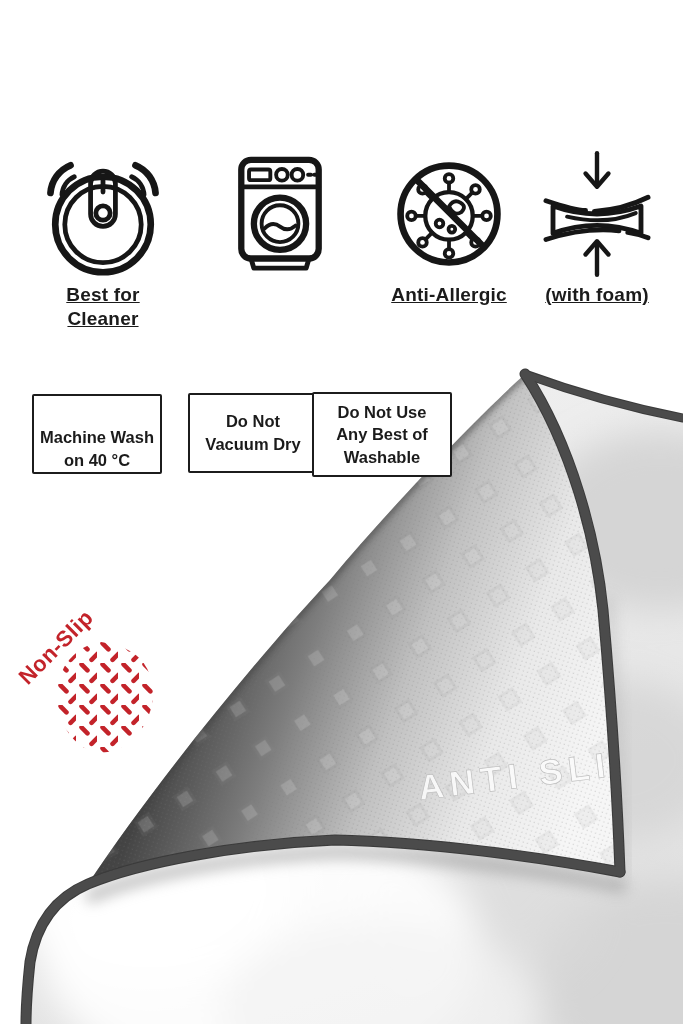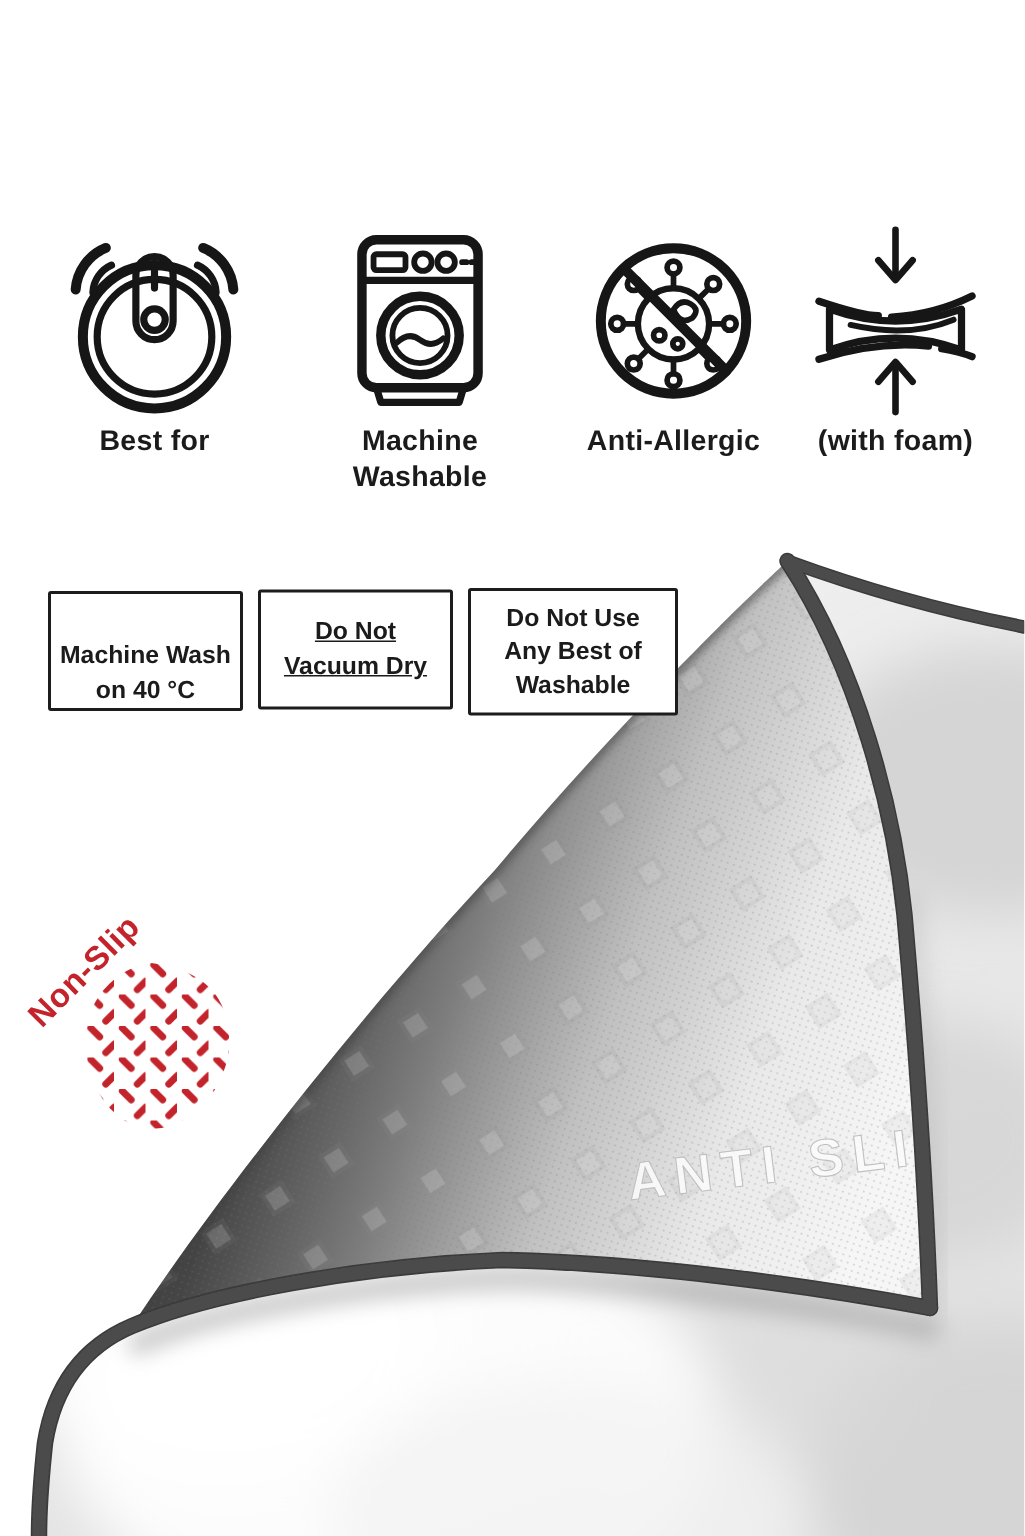--- a/index.html
+++ b/index.html
@@ -6,29 +6,29 @@
   .stage{
     position:relative;width:683px;height:1024px;overflow:hidden;background:#fff;
     font-family:"Liberation Sans",sans-serif;color:#1b1b1b;
   }
   .rug{position:absolute;left:0;top:0;z-index:0;}
   
   .feature{position:absolute;top:148px;z-index:2;display:flex;flex-direction:column;align-items:center;}
   .feature .icon-box{height:132px;display:flex;align-items:center;justify-content:center;}
   .feature .icon-box svg{display:block;}
   .feature-label{margin-top:3px;text-align:center;font-size:19px;line-height:24px;font-weight:600;letter-spacing:.2px;}
-  .feature-label span{display:block;}
+  .feature-label span{display:block;text-decoration:underline;}
   .icon-stroke{stroke:#161616;fill:none;stroke-linecap:round;stroke-linejoin:round;}
   
   .care-box{position:absolute;z-index:3;background:#fff;border:2px solid #1c1c1c;border-radius:2px;
     display:flex;flex-direction:column;align-items:center;justify-content:center;
     text-align:center;font-size:16.5px;line-height:23px;font-weight:600;}
   .care-box span{display:block;}
   #care-1{left:32px;top:394px;width:126px;height:76px;justify-content:flex-end;}
-  #care-2{left:172px;top:393px;width:126px;height:76px;text-decoration:underline;}
+  #care-2{left:188px;top:393px;width:126px;height:76px;}
   #care-3{left:312px;top:392px;width:136px;height:81px;line-height:22.5px;}
   
   .nonslip{position:absolute;left:32px;top:664px;z-index:2;font-size:22px;font-weight:700;
     letter-spacing:.5px;transform:rotate(-45deg);transform-origin:left bottom;white-space:nowrap;}
   .hatch{position:absolute;left:55px;top:642px;z-index:2;}
 </style>
 </head>
 <body>
 
 <div class="stage">
@@ -122,40 +122,38 @@
           <path d="M35,28 A22,22 0 0 0 22,47"></path>
           <path d="M95,28 A22,22 0 0 1 108,47"></path>
         </g>
         <rect x="52" y="22" width="26" height="58" rx="13" fill="#ffffff" class="icon-stroke" stroke-width="5"></rect>
         <path d="M65,32 V44" class="icon-stroke" stroke-width="5"></path>
         <circle cx="65" cy="66" r="7.5" class="icon-stroke" stroke-width="5"></circle>
       </svg>
     </div>
     <div class="feature-label">
       <span>Best for</span>
+      <span>Cleaner</span>
     </div>
   </div>
 
   <div class="feature" style="left:195px;width:170px;">
     <div class="icon-box">
       <svg width="102" height="120" viewBox="0 0 104 124">
         <rect x="12" y="6" width="80" height="102" rx="10" class="icon-stroke" stroke-width="6.5"></rect>
         <path d="M12,34 H92" class="icon-stroke" stroke-width="5"></path>
         <rect x="20" y="16" width="22" height="11" rx="2" class="icon-stroke" stroke-width="4"></rect>
         <circle cx="54" cy="21.5" r="6" class="icon-stroke" stroke-width="4"></circle>
         <circle cx="70" cy="21.5" r="6" class="icon-stroke" stroke-width="4"></circle>
         <path d="M81,21.5 h3 M87.5,21.5 h2" class="icon-stroke" stroke-width="4"></path>
         <circle cx="52" cy="72" r="27" class="icon-stroke" stroke-width="6.5"></circle>
         <circle cx="52" cy="72" r="19" class="icon-stroke" stroke-width="4"></circle>
         <path d="M36,77 Q44,69 52,75 T68,74" class="icon-stroke" stroke-width="4"></path>
         <path d="M22,108 L82,108 L79,118 L25,118 Z" class="icon-stroke" stroke-width="5"></path>
       </svg>
-    </div>
-    <div class="feature-label">
-      <span>Machine Washable</span>
     </div>
   </div>
 
   <div class="feature" style="left:369px;width:160px;">
     <div class="icon-box">
       <svg width="114" height="114" viewBox="0 0 120 120">
         <circle cx="60" cy="60" r="51" class="icon-stroke" stroke-width="7"></circle>
         <circle cx="60" cy="62" r="25" class="icon-stroke" stroke-width="4.5"></circle>
         <g class="icon-stroke" stroke-width="4">
           <path d="M60,37 V27"></path>

